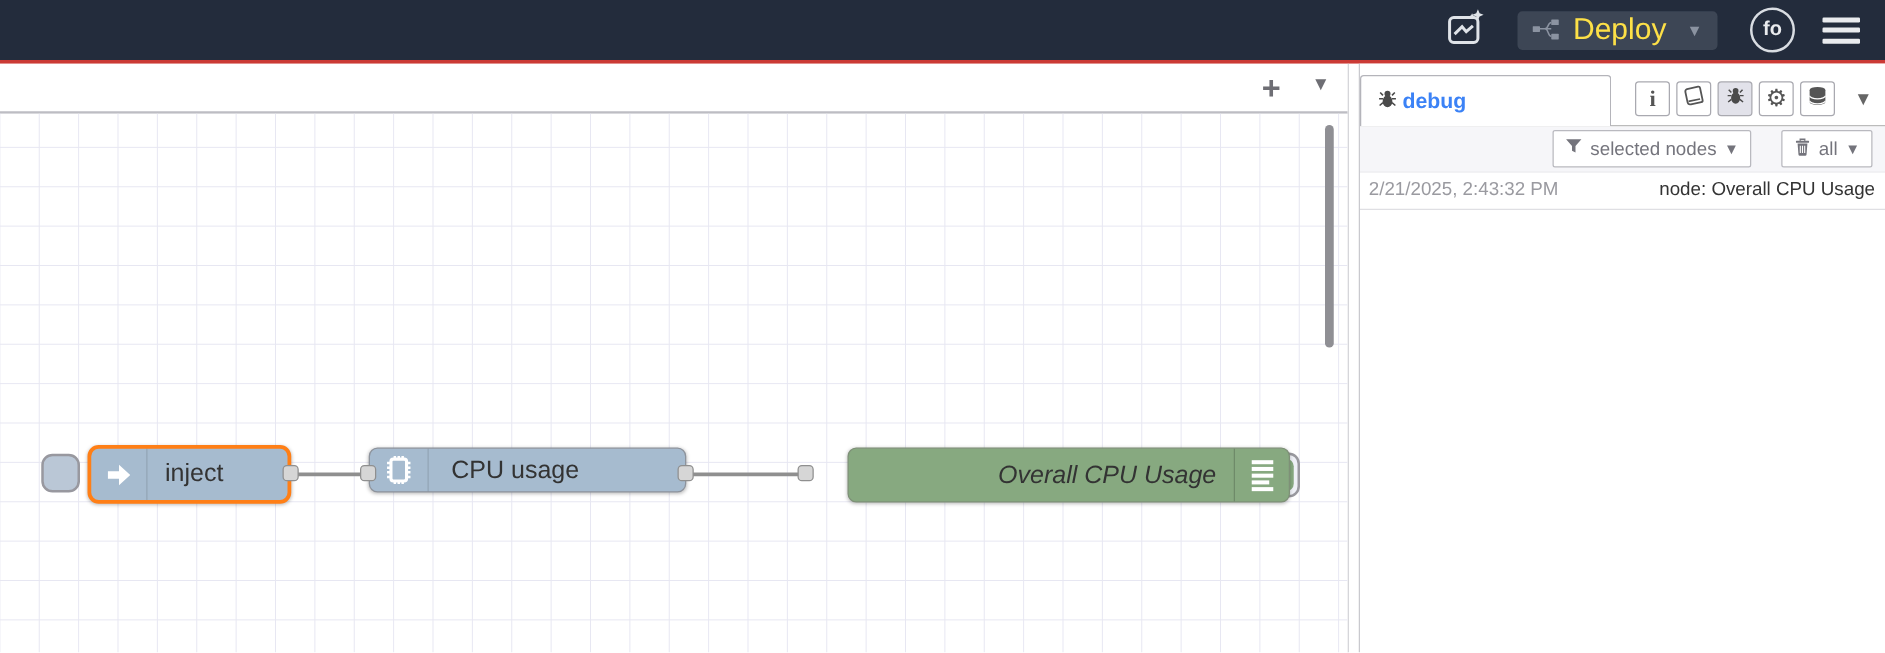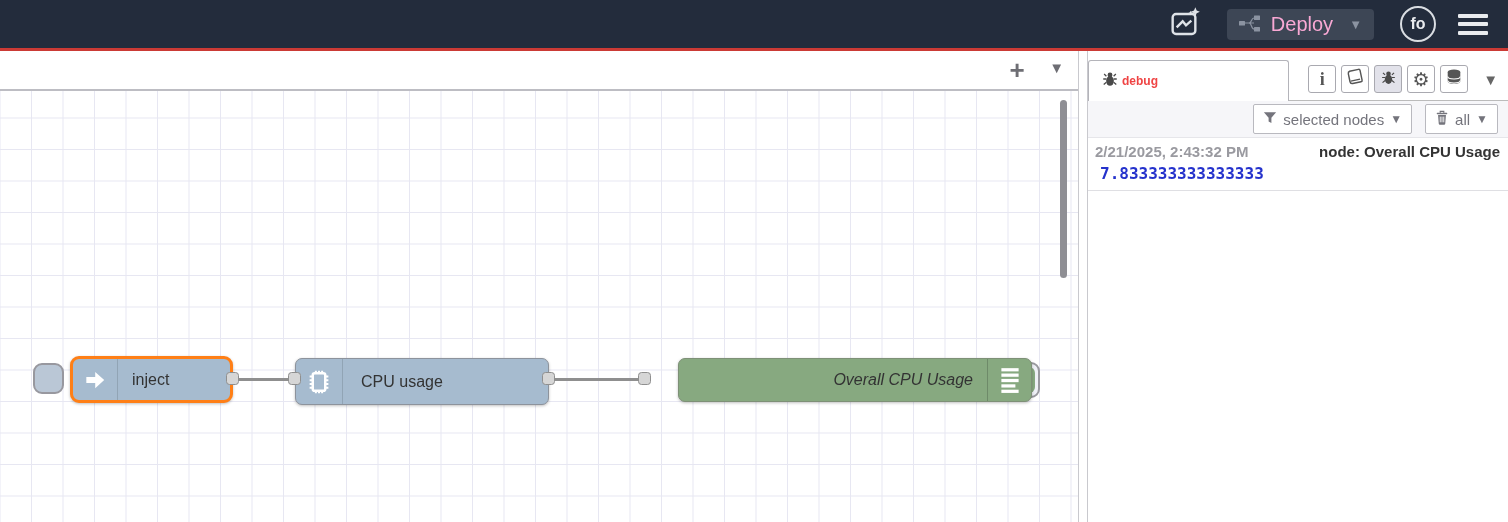--- a/index.html
+++ b/index.html
@@ -3,21 +3,21 @@
 <meta charset="utf-8">
 <style>
   * { margin:0; padding:0; box-sizing:border-box; }
   html,body { width:1508px; height:522px; overflow:hidden; font-family:"Liberation Sans",sans-serif; background:#fff; }
 
   
   .header { height:48px; background:#232c3c; display:flex; align-items:center; justify-content:flex-end; padding-right:20px; }
   .hdr-icon-btn { width:34px; height:34px; display:flex; align-items:center; justify-content:center; margin-right:24px; cursor:pointer; }
   .deploy-btn { background:#3d4655; border-radius:4px; height:31px; display:flex; align-items:center; padding:0 12px; margin-right:26px; cursor:pointer; }
   .deploy-btn .dep-icon { margin-right:10px; display:flex; }
-  .deploy-btn .dep-label { color:#f9a8d4; font-size:20px; }
+  .deploy-btn .dep-label { color:#fde047; font-size:24px; }
   .deploy-btn .dep-caret { color:#8b93a1; font-size:13px; margin-left:16px; }
   .avatar { width:36px; height:36px; border:2.5px solid #d9dde2; border-radius:50%; color:#e9ebee; font-size:16px; font-weight:bold; display:flex; align-items:center; justify-content:center; margin-right:22px; cursor:pointer; }
   .hamburger { display:flex; flex-direction:column; gap:4.5px; cursor:pointer; }
   .hamburger div { width:30px; height:4px; background:#e9ebee; border-radius:1px; }
 
   .redline { height:3px; background:#cb3a35; }
 
   
   .main { display:flex; height:471px; }
 
@@ -28,61 +28,61 @@
   .tab-caret { position:absolute; right:14px; top:8px; color:#6e6e74; font-size:15px; cursor:pointer; }
 
   .canvas { flex:1; position:relative; background-color:#fff;
     background-image:linear-gradient(#e7e7f2 1px, transparent 1px),linear-gradient(90deg,#e7e7f2 1px, transparent 1px);
     background-size:31.5px 31.5px; background-position:-0.5px -5px; }
 
   .wire { position:absolute; height:3px; background:#8f8f8f; top:287px; z-index:0; }
   .port { position:absolute; width:13px; height:13px; background:#d6d6d6; border:1.5px solid #8f8f8f; border-radius:3.5px; top:281px; z-index:3; cursor:crosshair; }
 
   .node { position:absolute; display:flex; border-radius:7px; box-shadow:0 1px 3px rgba(0,0,0,0.25); z-index:2; cursor:pointer; }
-  .node-label { font-size:16px; color:#333; display:flex; align-items:center; }
+  .node-label { font-size:20px; color:#333; display:flex; align-items:center; }
   .icon-sec { display:flex; align-items:center; justify-content:center; }
 
   .inject-btn { position:absolute; left:33px; top:272px; width:31px; height:31px; background:#bac7d6; border:2px solid #98989f; border-radius:9px; z-index:1; cursor:pointer; }
   .node-inject { left:70px; top:265px; width:163px; height:47px; background:#a6bbcf; border:3px solid #ff7f16; border-radius:9px; }
   .node-inject .icon-sec { width:45px; border-right:1px solid rgba(0,0,0,0.12); }
   .node-inject .node-label { padding-left:14px; }
 
-  .node-cpu { left:295px; top:267px; width:254px; height:47px; background:#a6bbcf; border:1.5px solid #8d939c; }
+  .node-cpu { left:295px; top:267px; width:254px; height:36px; background:#a6bbcf; border:1.5px solid #8d939c; }
   .node-cpu .icon-sec { width:47px; border-right:1px solid rgba(0,0,0,0.12); }
   .node-cpu .node-label { padding-left:18px; }
 
   .node-debug { left:678px; top:267px; width:354px; height:44px; background:#87a980; border:1.5px solid #7e9077; }
   .node-debug .node-label { flex:1; justify-content:flex-end; padding-right:14px; font-style:italic; }
   .node-debug .icon-sec { width:44px; border-left:1px solid rgba(0,0,0,0.18); }
 
   .debug-toggle { position:absolute; left:997px; top:271px; width:43px; height:36px; background:#eef0f6; border:2px solid #99999f; border-radius:9px; z-index:1; cursor:pointer; }
   .debug-toggle .inner { position:absolute; inset:3px; background:#87a980; border-radius:6px; }
 
   .vscroll { position:absolute; left:1060px; top:9px; width:7px; height:178px; background:#8f8f94; border-radius:4px; cursor:grab; z-index:4; }
 
   
   .gutter { width:10px; background:#fff; border-left:1px solid #c9c9ce; border-right:1px solid #c9c9ce; cursor:col-resize; }
 
   
   .sidebar { flex:1; display:flex; flex-direction:column; background:#fff; }
   .sb-tabrow { height:50px; border-bottom:1px solid #bbb; position:relative; background:#fff; }
   .sb-tab { position:absolute; left:0; bottom:-1px; width:201px; height:41px; background:#fff; border:1.5px solid #b4b4ba; border-bottom:none; border-radius:3px 3px 0 0; display:flex; align-items:center; padding-left:12px; cursor:pointer; }
-  .sb-tab .sb-tab-label { font-size:12px; font-weight:bold; color:#ef4444; margin-left:3px; }
+  .sb-tab .sb-tab-label { font-size:17px; font-weight:bold; color:#3b82f6; margin-left:3px; }
   .sb-toolbar { position:absolute; right:10px; bottom:7px; display:flex; align-items:center; gap:5px; }
   .tool-btn { width:28px; height:28px; background:#fff; border:1.5px solid #a9a9b0; border-radius:3px; display:flex; align-items:center; justify-content:center; cursor:pointer; }
   .tool-btn.active { background:#e2e2ea; }
   .sb-caret { color:#666; font-size:15px; margin-left:10px; cursor:pointer; }
 
-  .sb-filterrow { height:36px; background:#f6f6f9; display:flex; align-items:center; justify-content:flex-end; gap:13px; padding-right:10px; }
+  .sb-filterrow { height:36px; background:#f6f6f9; display:flex; align-items:center; justify-content:flex-end; gap:24px; padding-right:10px; }
   .filter-btn { height:30px; background:#fff; border:1.5px solid #b9b9bf; border-radius:2px; color:#74747c; font-size:15px; display:flex; align-items:center; gap:6px; padding:0 9px; cursor:pointer; }
   .filter-btn .caret { font-size:12px; }
 
   .sb-messages { flex:1; overflow:hidden; }
   .dbg-msg { border-top:1px solid #e6e6ea; border-bottom:1px solid #dfdfe3; padding:5px 8px 7px 7px; cursor:pointer; }
-  .dbg-meta { display:flex; justify-content:space-between; font-size:15px;font-weight:bold; }
+  .dbg-meta { display:flex; justify-content:space-between; font-size:15px; }
   .dbg-ts { color:#9a9aa0; }
   .dbg-node { color:#333;text-align:right; }
   .dbg-prop { color:#b26058; font-size:15px; margin-top:3px; }
   .dbg-val { color:#2532cc; font-family:"DejaVu Sans Mono",monospace; font-size:16px; font-weight:bold; margin-top:4px; padding-left:5px; }
 
   .info-i { font-family:"Liberation Serif",serif; font-weight:bold; font-size:18px; color:#555; }
 </style>
 </head>
 <body>
 
@@ -265,18 +265,17 @@
         <span class="caret">▼</span>
       </div>
     </div>
 
     <div class="sb-messages">
       <div class="dbg-msg">
         <div class="dbg-meta">
           <span class="dbg-ts">2/21/2025, 2:43:32 PM</span>
           <span class="dbg-node">node: Overall CPU Usage</span>
         </div>
-        <div class="dbg-val">7.833333333333333</div>
       </div>
     </div>
 
   </div>
 </div>
 
 </body></html>

